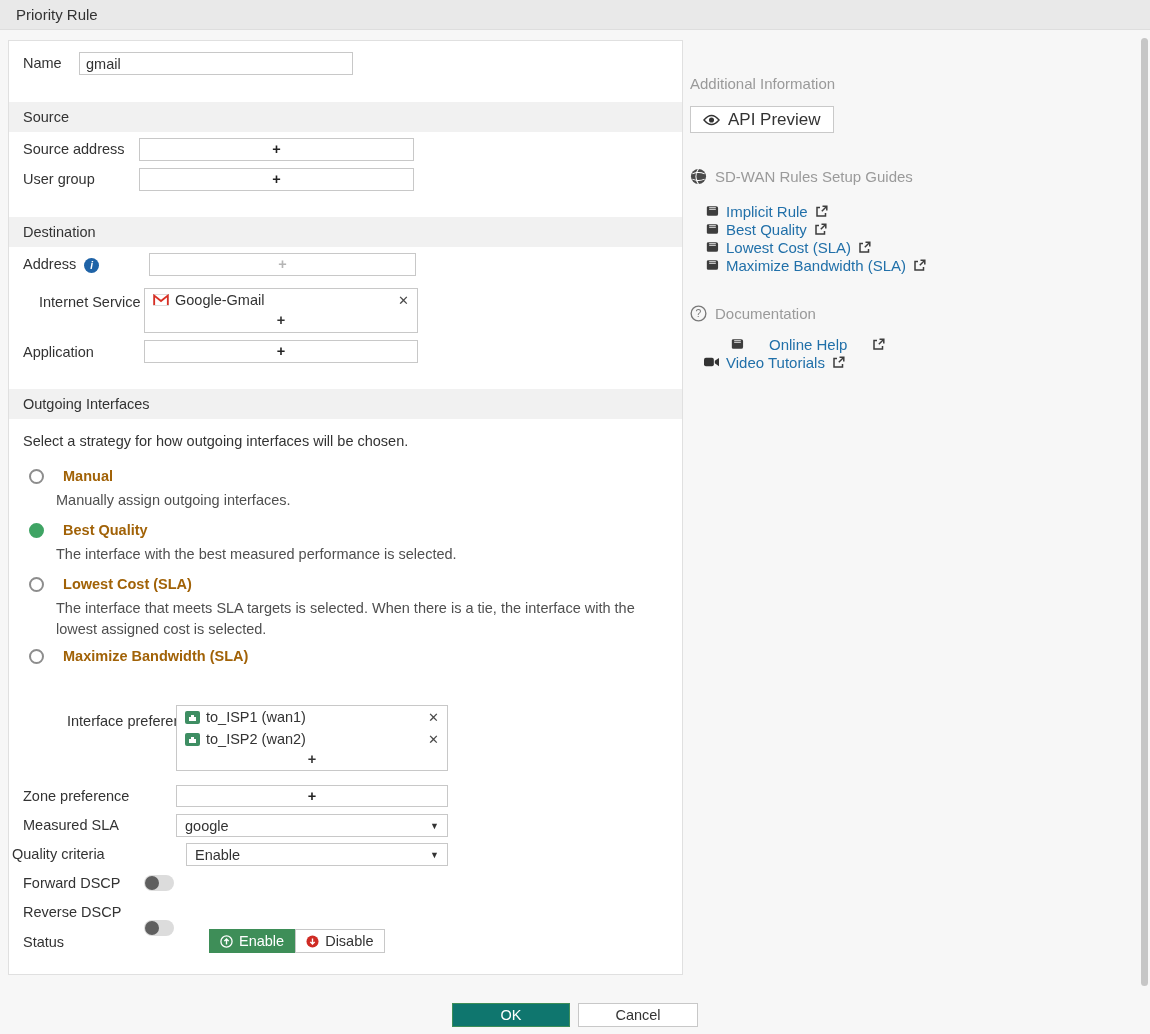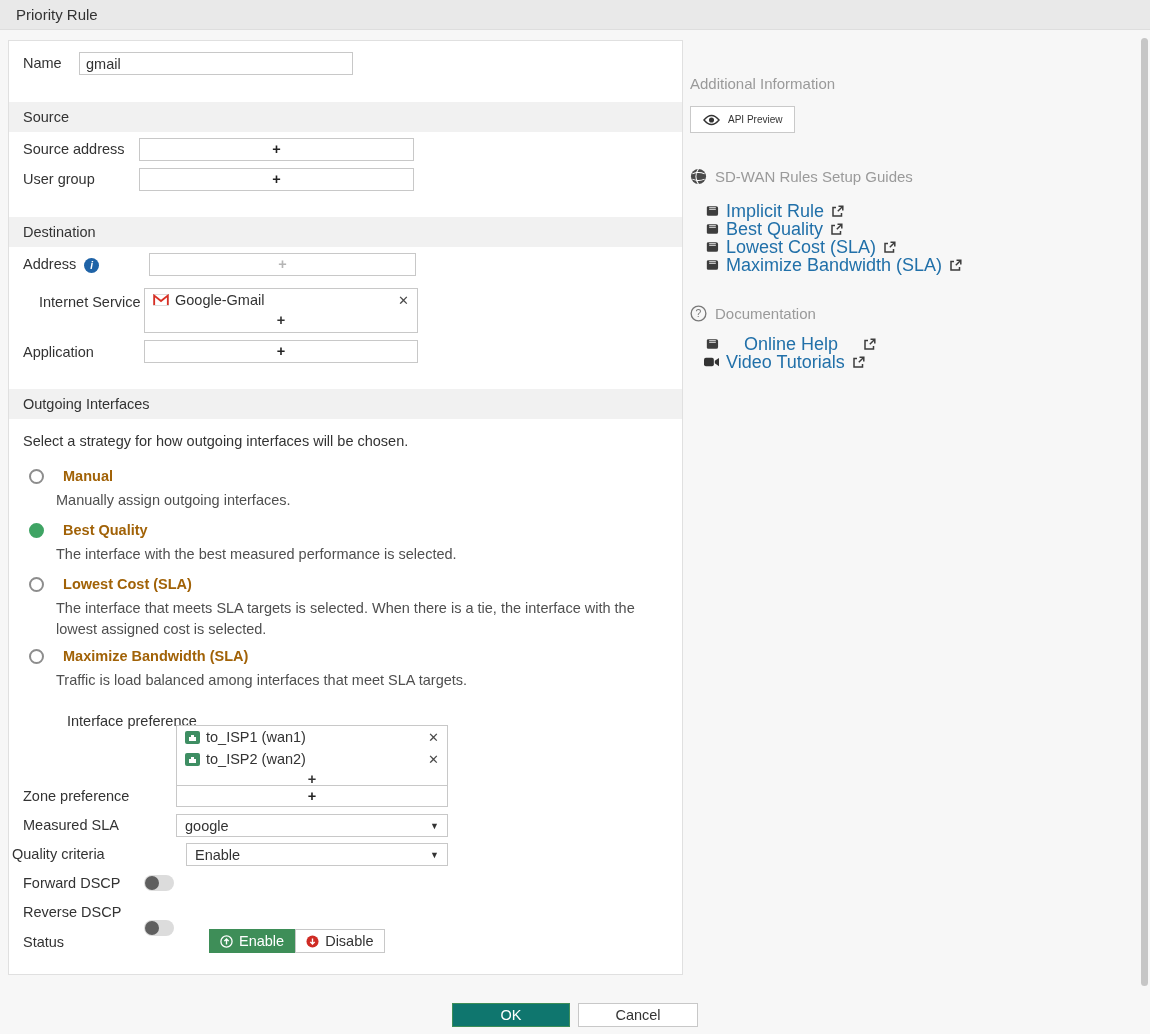--- a/index.html
+++ b/index.html
@@ -61,24 +61,24 @@
   .seg .seg-btn svg { margin-right:6px; }
   .btn {
     height:24px; font-size:14.5px; font-family:inherit; cursor:pointer;
     display:flex; align-items:center; justify-content:center;
   }
   .btn-ok { background:#0f766e; color:#fff; border:1px solid #3e8e58; }
   .btn-cancel { background:#fff; color:#333; border:1px solid #c8c8c8; }
   .side-title { color:#9a9a9a; font-size:15px; display:flex; align-items:center; gap:8px; }
   .api-btn {
     display:flex; align-items:center; gap:8px; background:#fff; border:1px solid #c9c9c9;
-    height:27px; padding:0 12px; font-size:10px; font-family:inherit; color:#333; cursor:pointer;
+    height:27px; padding:0 12px; font-size:17px; font-family:inherit; color:#333; cursor:pointer;
   }
   .link-row { display:flex; align-items:center; gap:7px; height:18px; }
-  .link-row a { color:#2170a9; text-decoration:none; font-size:18px; cursor:pointer; }
+  .link-row a { color:#2170a9; text-decoration:none; font-size:15px; cursor:pointer; }
   .info-icon {
     display:inline-block; width:15px; height:15px; border-radius:50%; background:#1f63a7;
     color:#fff; font-size:10px; font-weight:bold; text-align:center; line-height:15px;
     font-style:italic; vertical-align:middle; margin-left:8px;
   }
   .scroll-thumb {
     position:absolute; left:1141px; top:38px; width:7px; height:948px;
     background:#c6c6c6; border-radius:4px;
   }
   svg { display:block; }
@@ -157,24 +157,23 @@
   <div class="abs" style="left:20px; top:534px;">
     <span class="radio"></span>
     <span class="radio-label">Lowest Cost (SLA)</span>
   </div>
   <div class="abs radio-desc" style="left:47px; top:557px; width:600px;">The interface that meets SLA targets is selected. When there is a tie, the interface with the lowest assigned cost is selected.</div>
 
   <div class="abs" style="left:20px; top:606px;">
     <span class="radio"></span>
     <span class="radio-label">Maximize Bandwidth (SLA)</span>
   </div>
-  <div class="abs radio-desc" style="left:47px; top:629px; width:600px;">Traffic is load balanced among interfaces that meet SLA targets.</div>
 
   <span class="abs lbl" style="left:14px; top:672px;margin-left:44px;">Interface preference</span>
-  <div class="abs itembox" style="left:167px; top:684px; width:272px; height:66px;">
+  <div class="abs itembox" style="left:167px; top:664px; width:272px; height:66px;">
     <div class="item-row">
       <svg width="15" height="13" viewBox="0 0 15 13">
         <rect width="15" height="13" rx="2" fill="#3e8e63"></rect>
         <path d="M4 10 V6 h2 V4 h3 v2 h2 v4 z" fill="#fff"></path>
       </svg>
       <span class="nm">to_ISP1 (wan1)</span>
       <span class="x">✕</span>
     </div>
     <div class="item-row">
       <svg width="15" height="13" viewBox="0 0 15 13">
@@ -301,21 +300,21 @@
 </div>
 
 <div class="abs side-title" style="left:690px; top:305px;">
   <svg width="17" height="17" viewBox="0 0 18 18">
     <circle cx="9" cy="9" r="7.8" fill="none" stroke="#787878" stroke-width="1.4"></circle>
     <text x="9" y="13" text-anchor="middle" font-size="11" fill="#787878" font-family="Liberation Sans, sans-serif">?</text>
   </svg>
   <span>Documentation</span>
 </div>
 
-<div class="abs link-row" style="left:706px; top:335px;gap:25px;">
+<div class="abs link-row" style="left:731px; top:335px;gap:25px;">
   <svg width="13" height="12" viewBox="0 0 14 12">
     <path d="M2.5 0.8 h8.5 a2 2 0 0 1 2 2 v6.4 a2 2 0 0 1 -2 2 h-8.5 a1.6 1.2 0 0 1 -1.6 -1.2 v-8 a1.6 1.2 0 0 1 1.6 -1.2 z" fill="#3d3d3d"></path>
     <path d="M3.4 2.4 h7.2 M3.4 4.2 h7.2" stroke="#fff" stroke-width="0.9"></path>
   </svg>
   <a>Online Help</a>
   <svg width="13" height="13" viewBox="0 0 13 13">
     <path d="M5 2.5 H2 V11 H10.5 V8" fill="none" stroke="#3d3d3d" stroke-width="1.5"></path>
     <path d="M7.5 1.2 H11.8 V5.5 M11.8 1.2 L6.8 6.2" fill="none" stroke="#3d3d3d" stroke-width="1.5"></path>
   </svg>
 </div>

